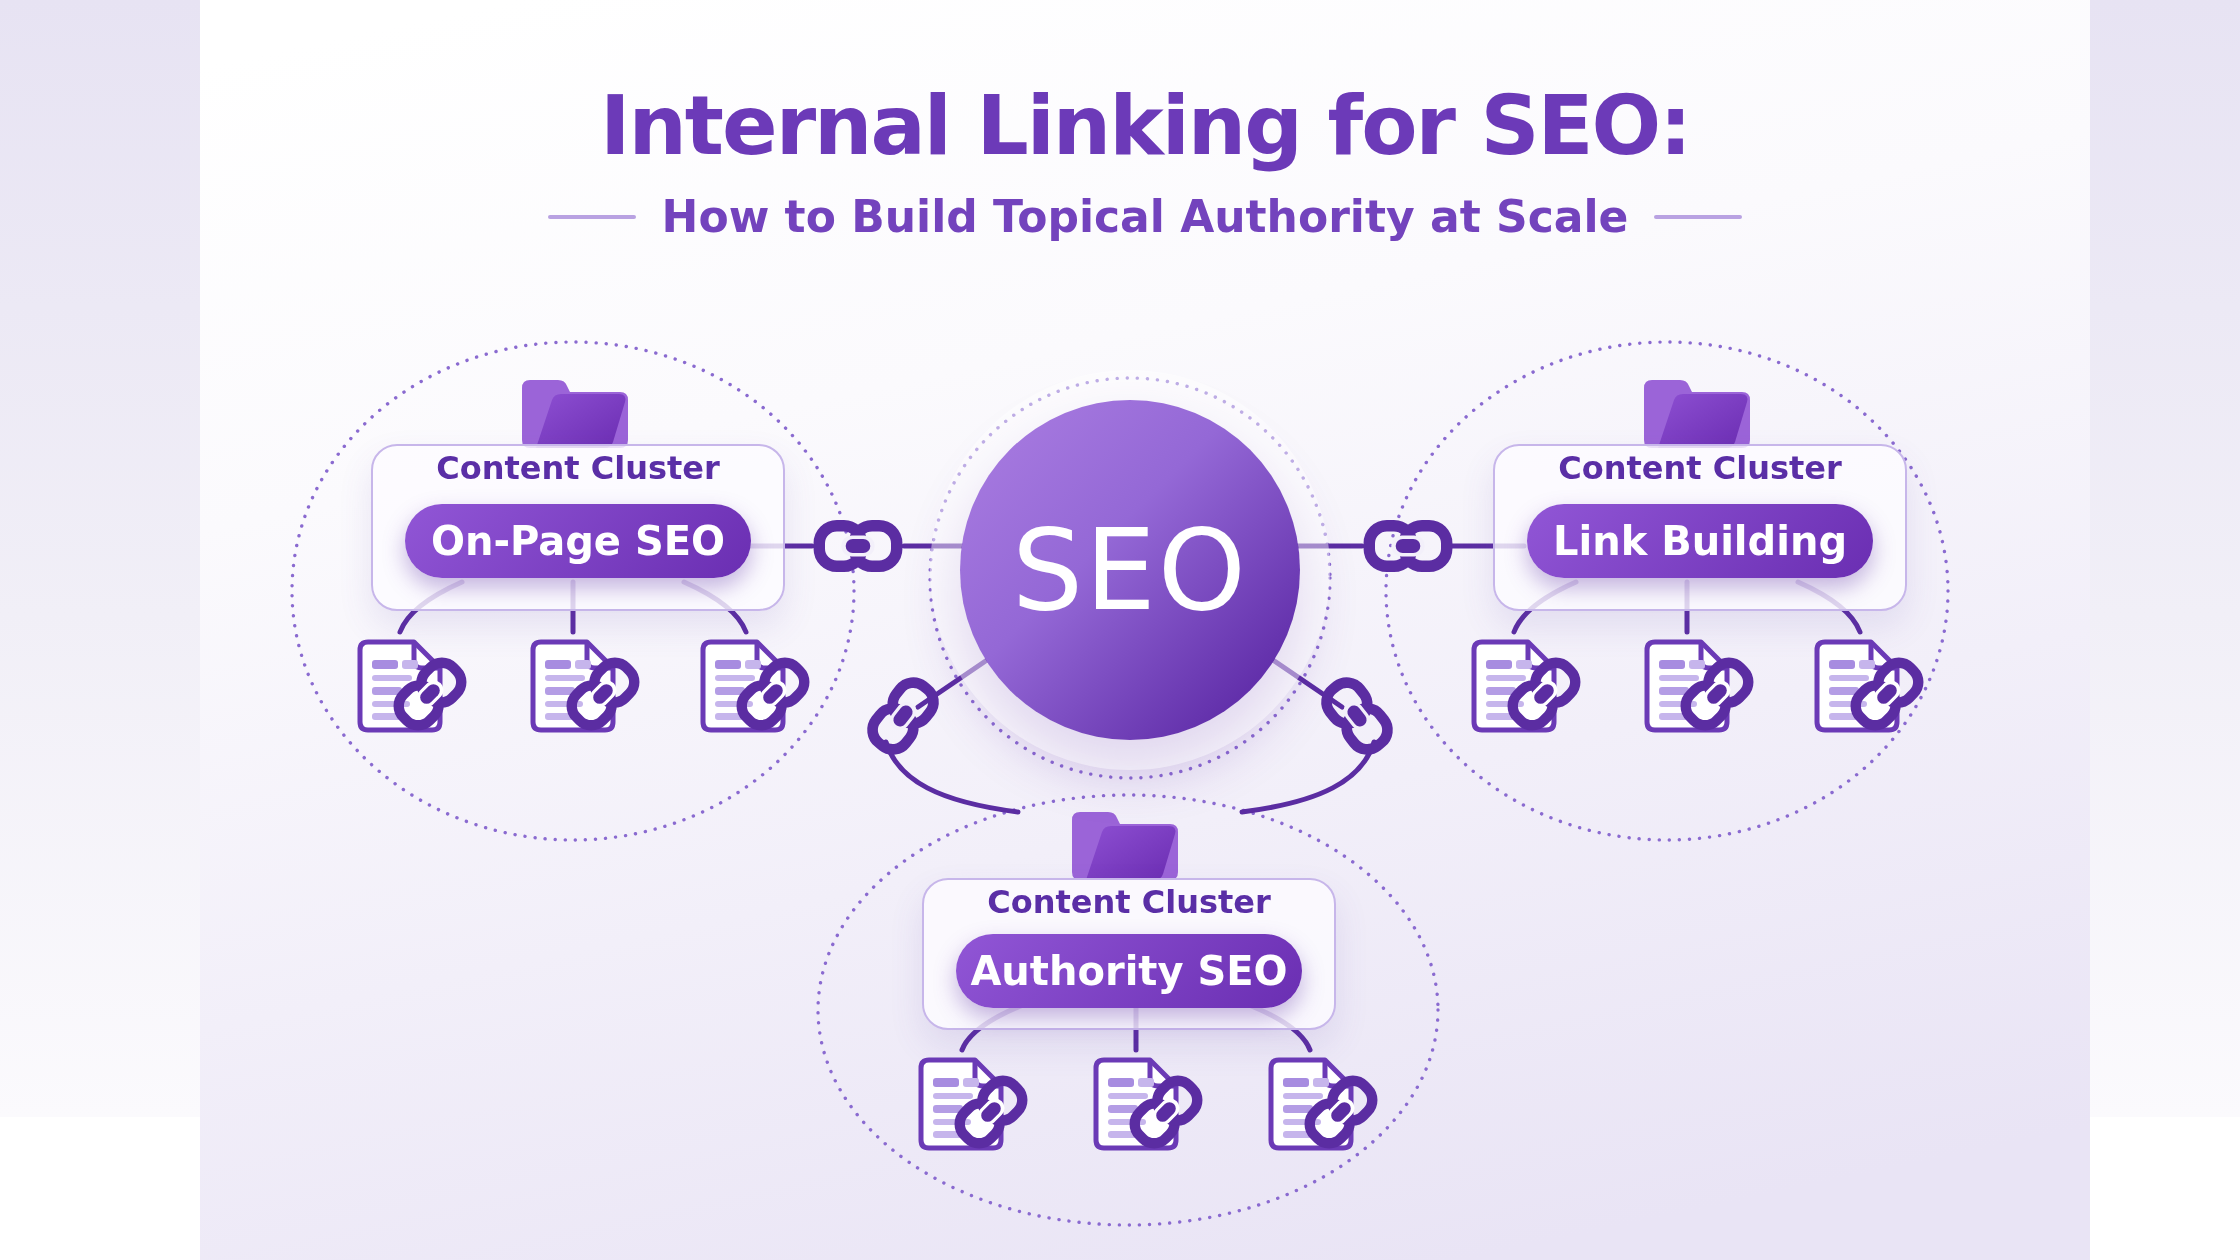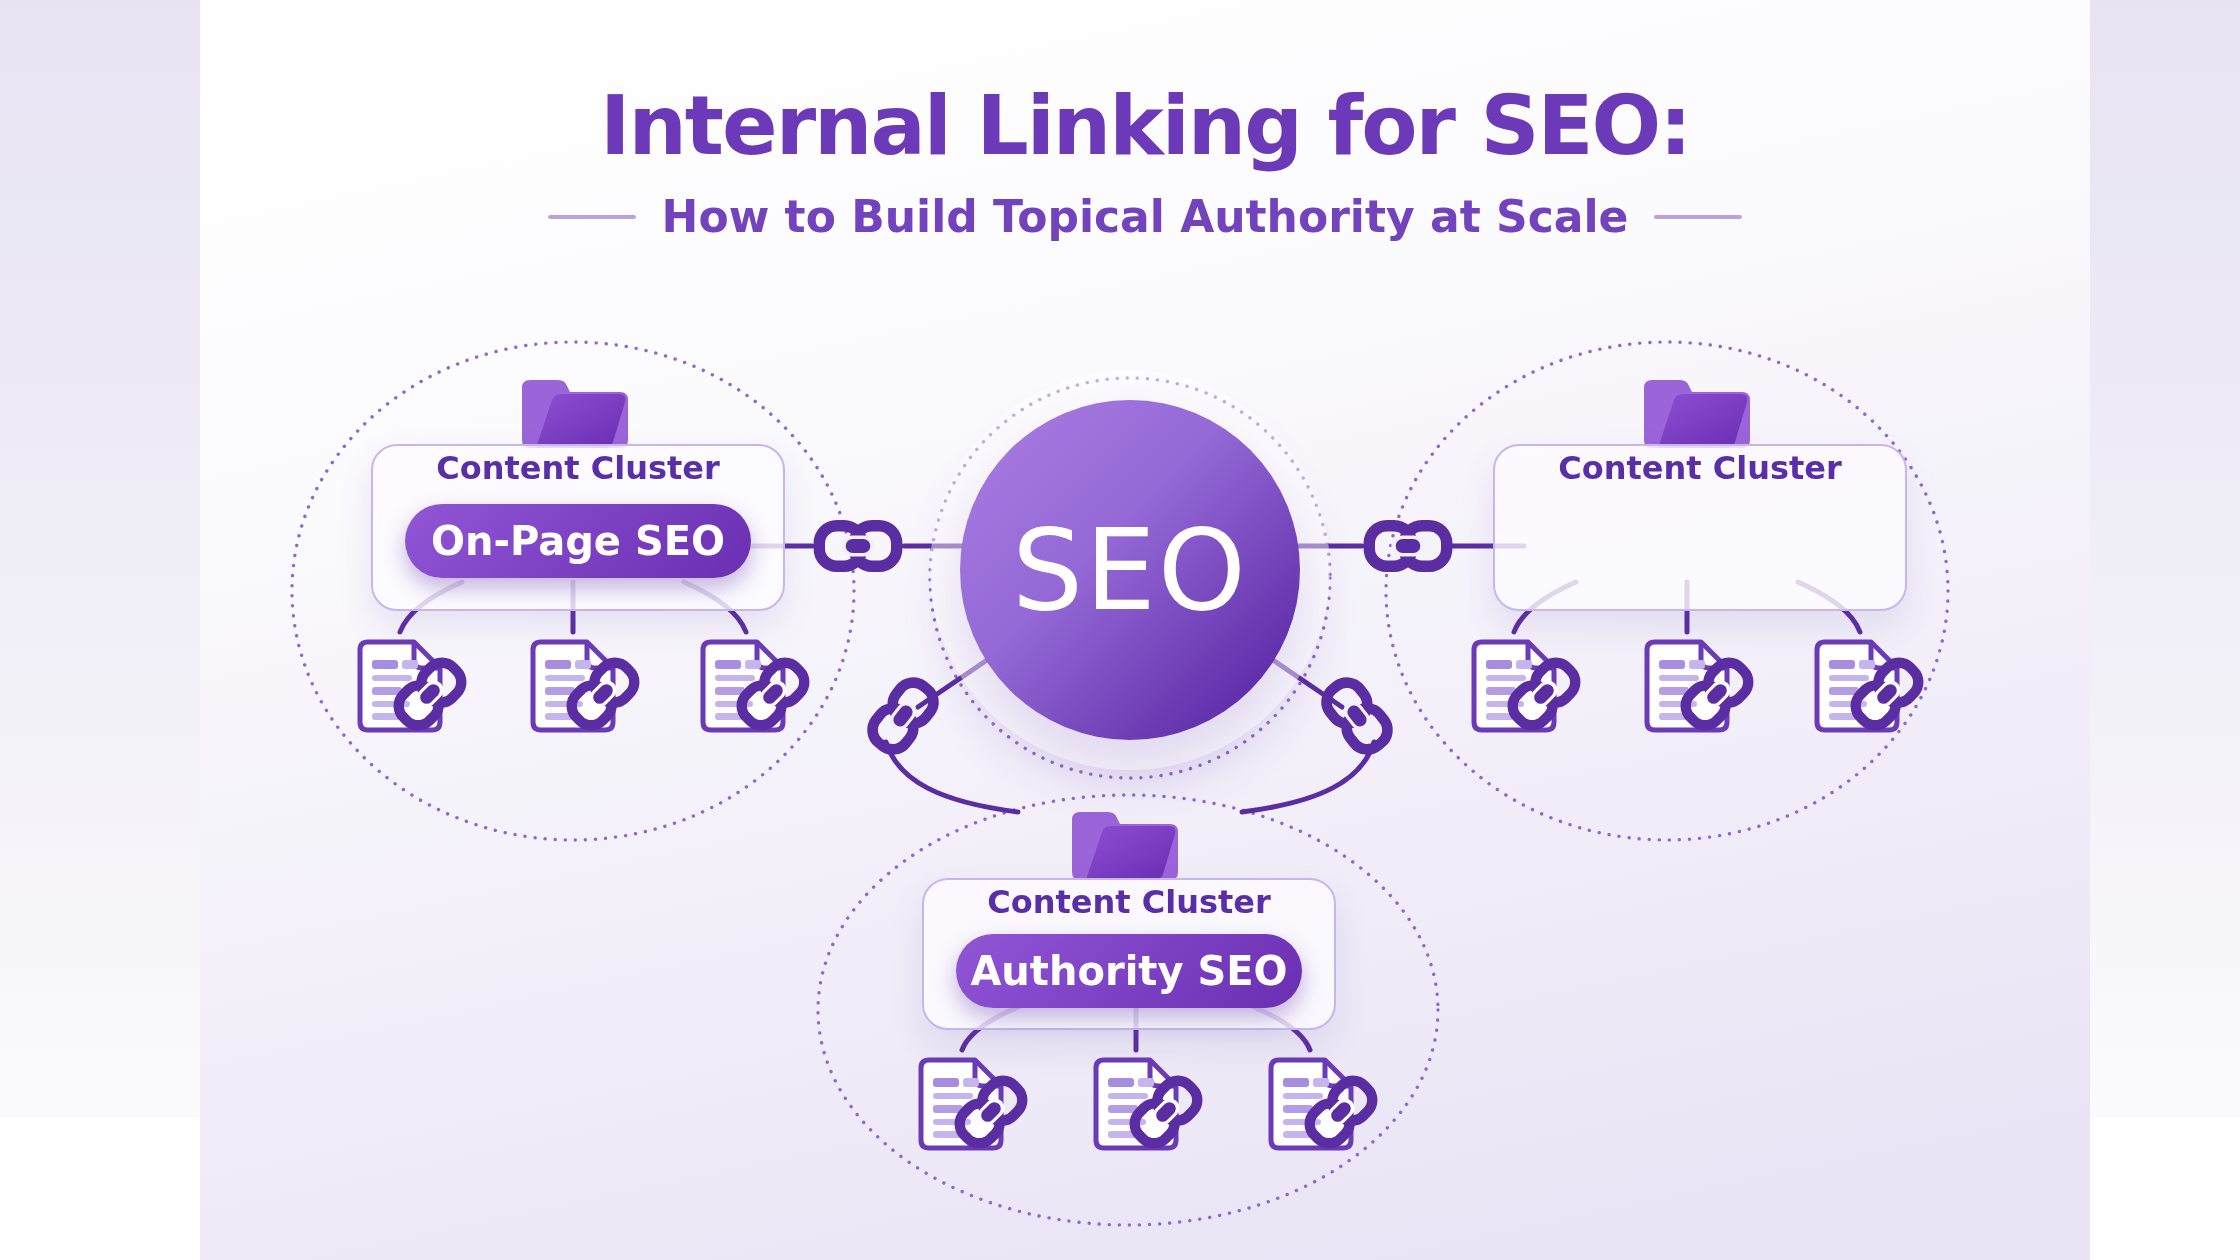--- a/index.html
+++ b/index.html
@@ -125,20 +125,23 @@
     </svg>
 
   <div class="card card-l" style="left:371px;top:444px">
     <div class="cluster-heading">Content Cluster</div>
     <div class="pill">
       <span>On-Page SEO</span>
     </div>
   </div>
   <div class="card card-r" style="left:1493px;top:444px">
     <div class="cluster-heading">Content Cluster</div>
+    <div class="pill">
+      <span>Link Building</span>
+    </div>
   </div>
   <div class="card card-b" style="left:922px;top:878px">
     <div class="cluster-heading">Content Cluster</div>
     <div class="pill">
       <span>Authority SEO</span>
     </div>
   </div>
 
   <svg class="doc" style="left:352px;top:634px" viewBox="0 0 96 104">
       <use href="#docfile"></use>

